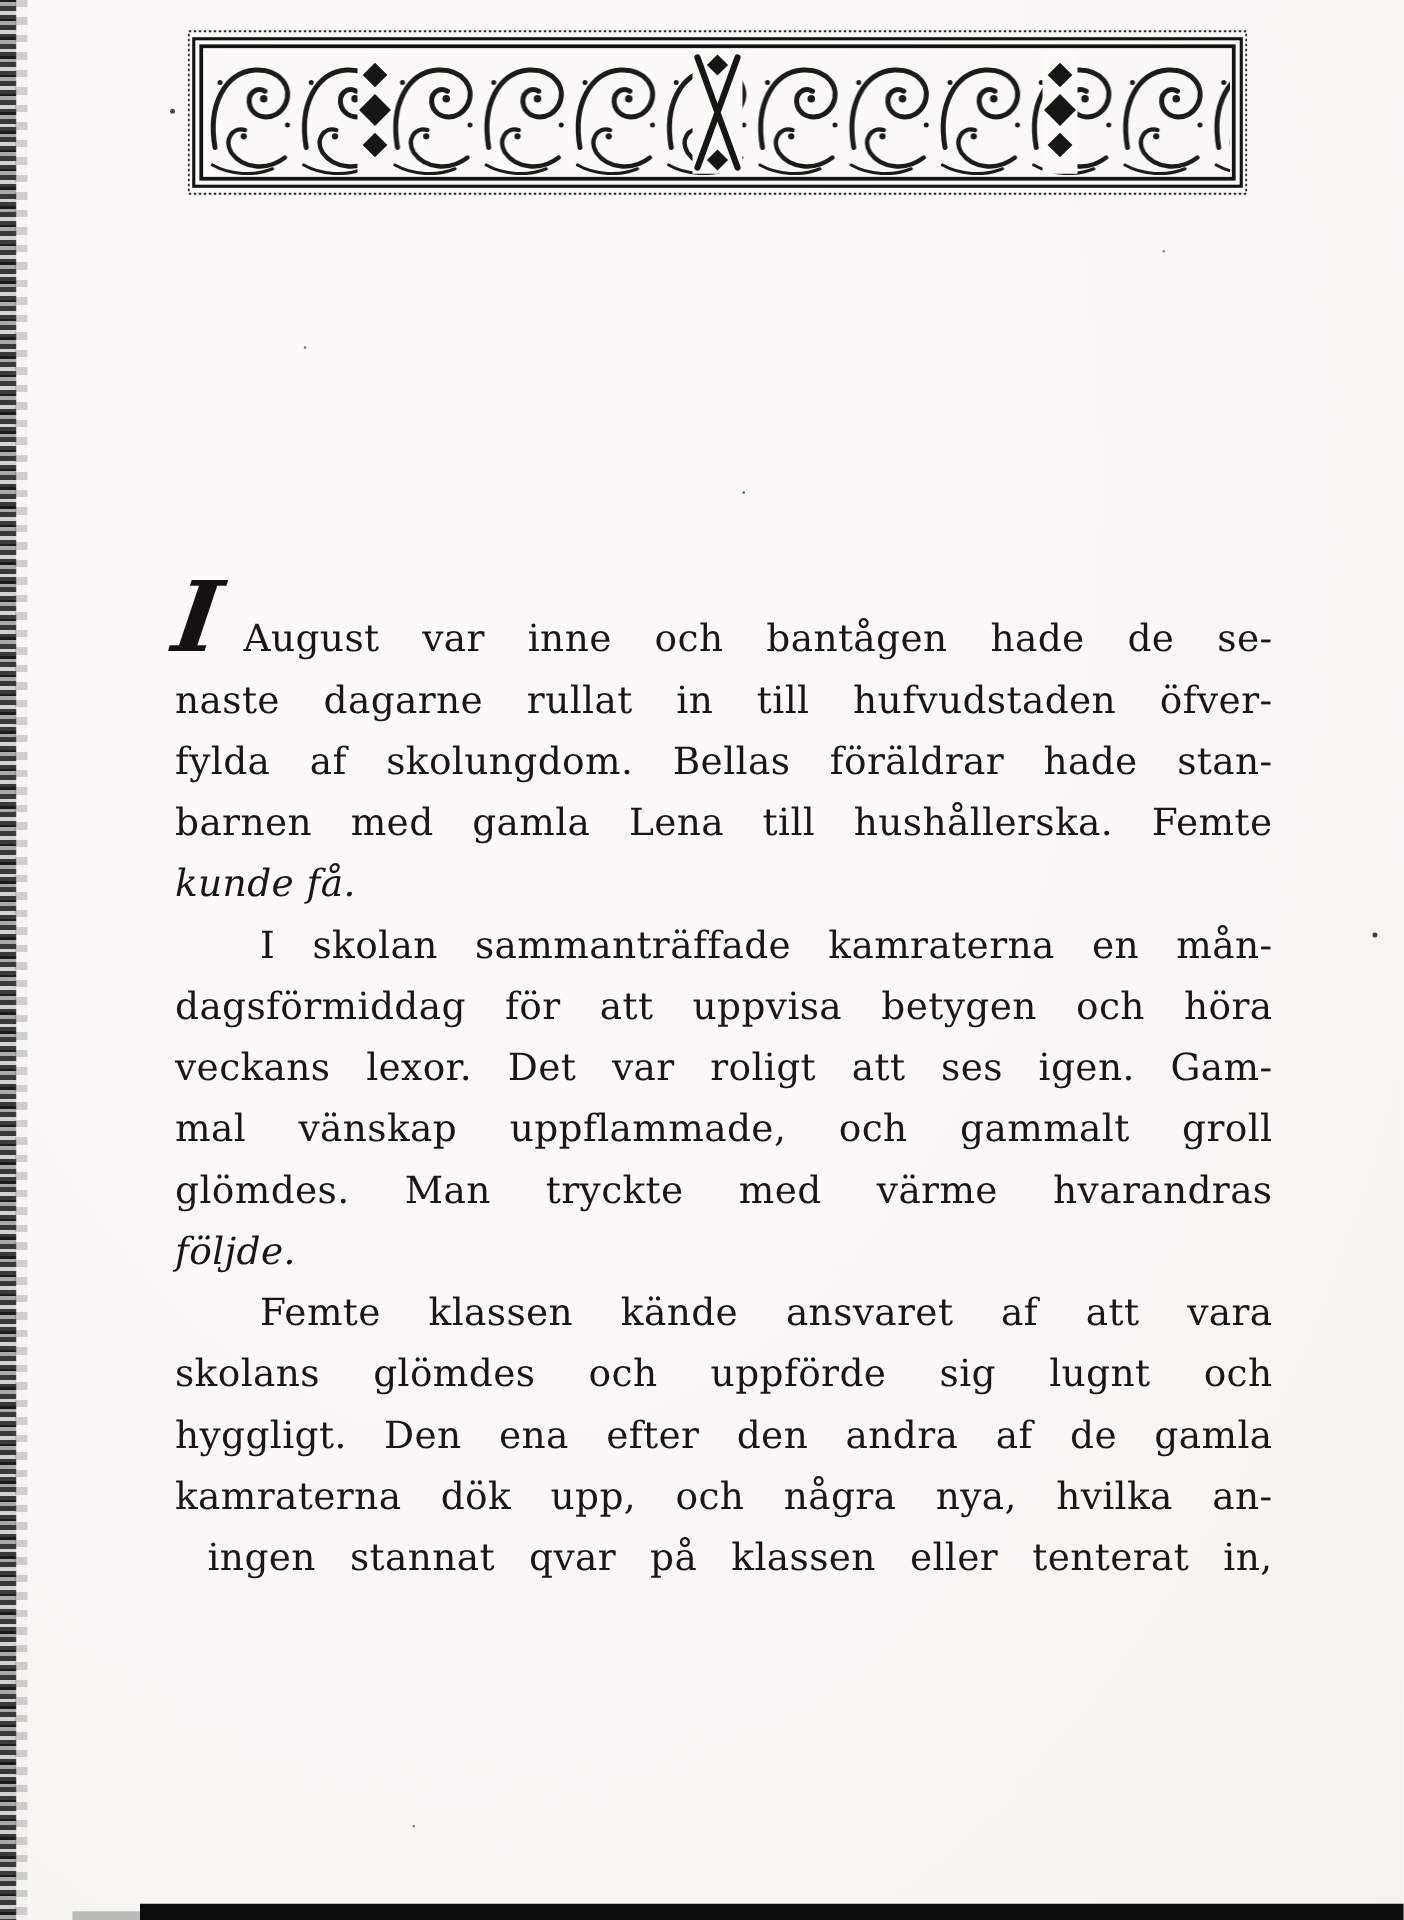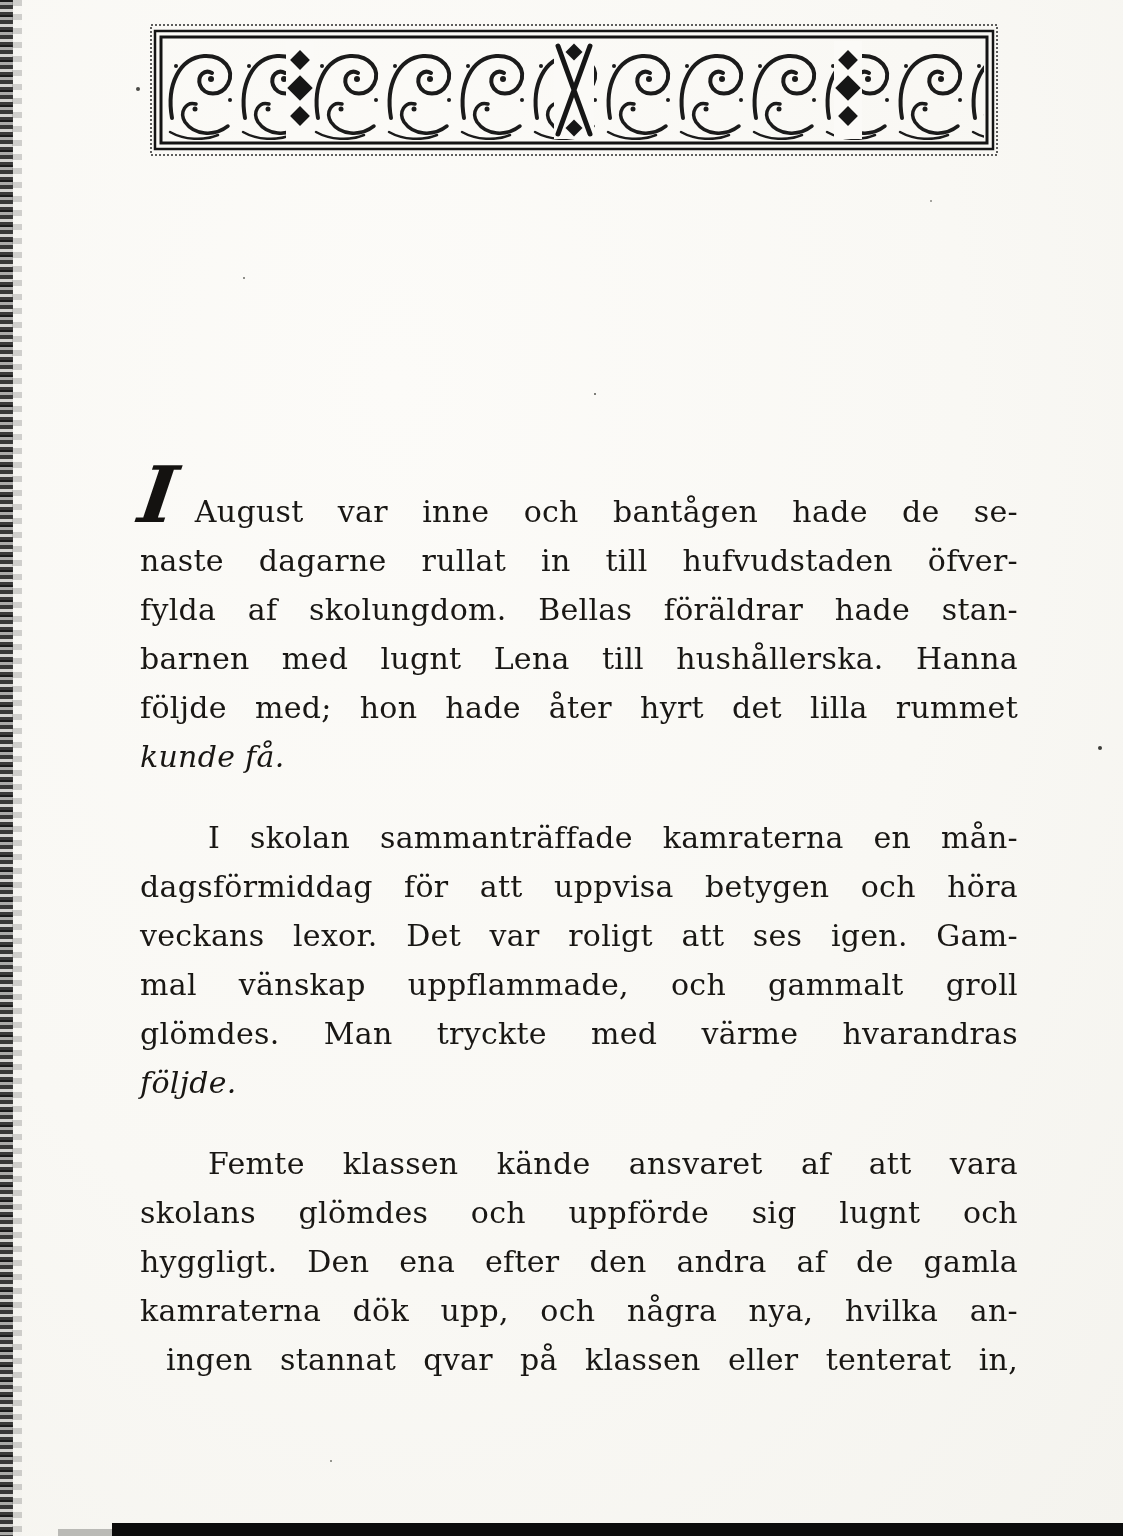--- a/index.html
+++ b/index.html
@@ -90,21 +90,20 @@
     text-align-last: justify;
     white-space: normal;
   }
   .line.flush {
     text-align: left;
     text-align-last: left;
     font-style: italic;
   }
   .line.indent {
     padding-left: 68px;
-    margin-top: 32px;
   }
   .line.indent-small {
     padding-left: 26px;
   }
   .dropcap {
     display: inline-block;
     font-size: 78px;
     line-height: 49px;
     font-style: italic;
     font-weight: bold;
@@ -162,22 +161,21 @@
       <rect x="689" y="57" width="18" height="18" transform="rotate(45 698 66)" fill="#161616"></rect>
       <rect x="691" y="87" width="14" height="14" transform="rotate(45 698 94)" fill="#161616"></rect>
     </g>
   </svg>
 </div>
 
 <div class="textblock">
   <div class="line"><span class="dropcap">I</span><span>August var inne och bantågen hade de se-</span></div>
   <div class="line">naste dagarne rullat in till hufvudstaden öfver-</div>
   <div class="line">fylda af skolungdom.  Bellas föräldrar hade stan-</div>
-  <div class="line">barnen med lugnt Lena till hushållerska.  Hanna</div>
-  <div class="line">följde med; hon hade åter hyrt det lilla rummet</div>
+  <div class="line">barnen med gamla Lena till hushållerska.  Femte</div>
   <div class="line flush">kunde få.</div>
   <div class="line indent">I skolan sammanträffade kamraterna en mån-</div>
   <div class="line">dagsförmiddag för att uppvisa betygen och höra</div>
   <div class="line">veckans lexor.  Det var roligt att ses igen.  Gam-</div>
   <div class="line">mal vänskap uppflammade, och gammalt groll</div>
   <div class="line">glömdes.  Man tryckte med värme hvarandras</div>
   <div class="line flush">följde.</div>
   <div class="line indent">Femte klassen kände ansvaret af att vara</div>
   <div class="line">skolans glömdes och uppförde sig lugnt och</div>
   <div class="line">hyggligt.  Den ena efter den andra af de gamla</div>

